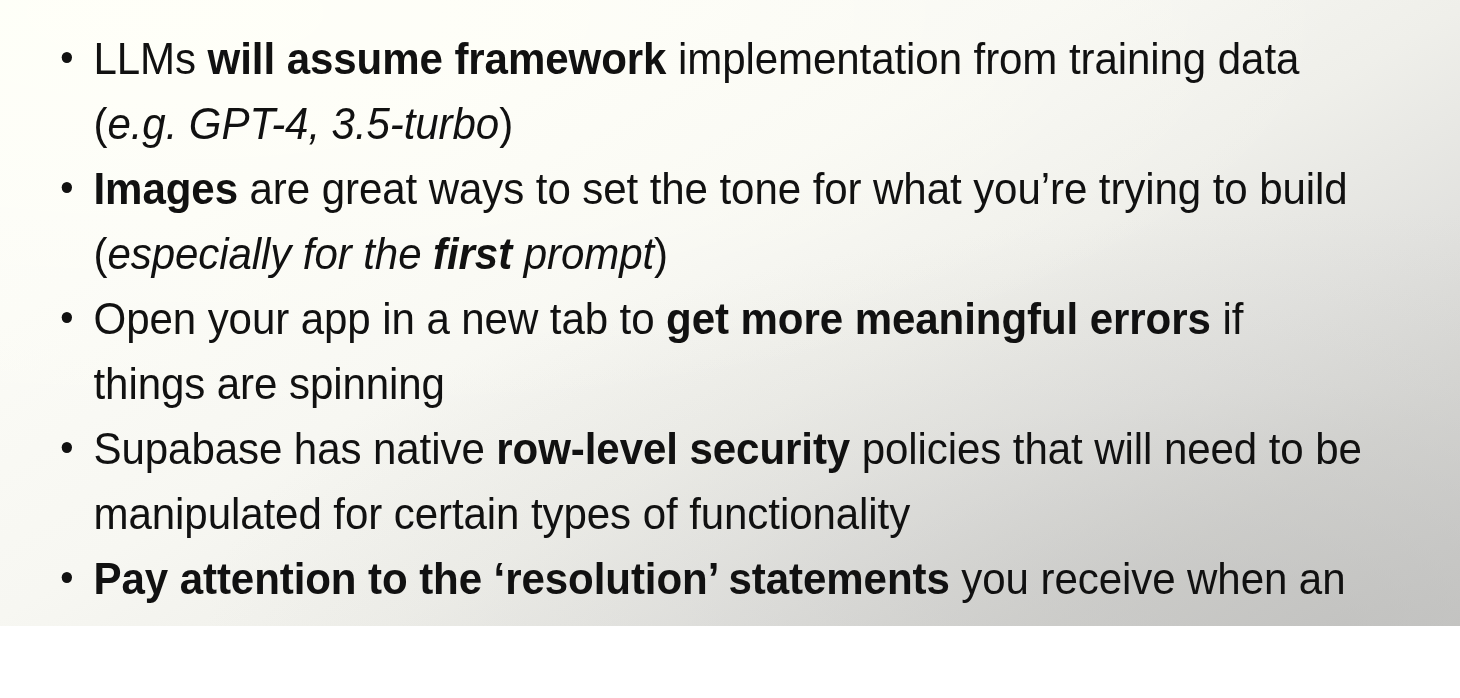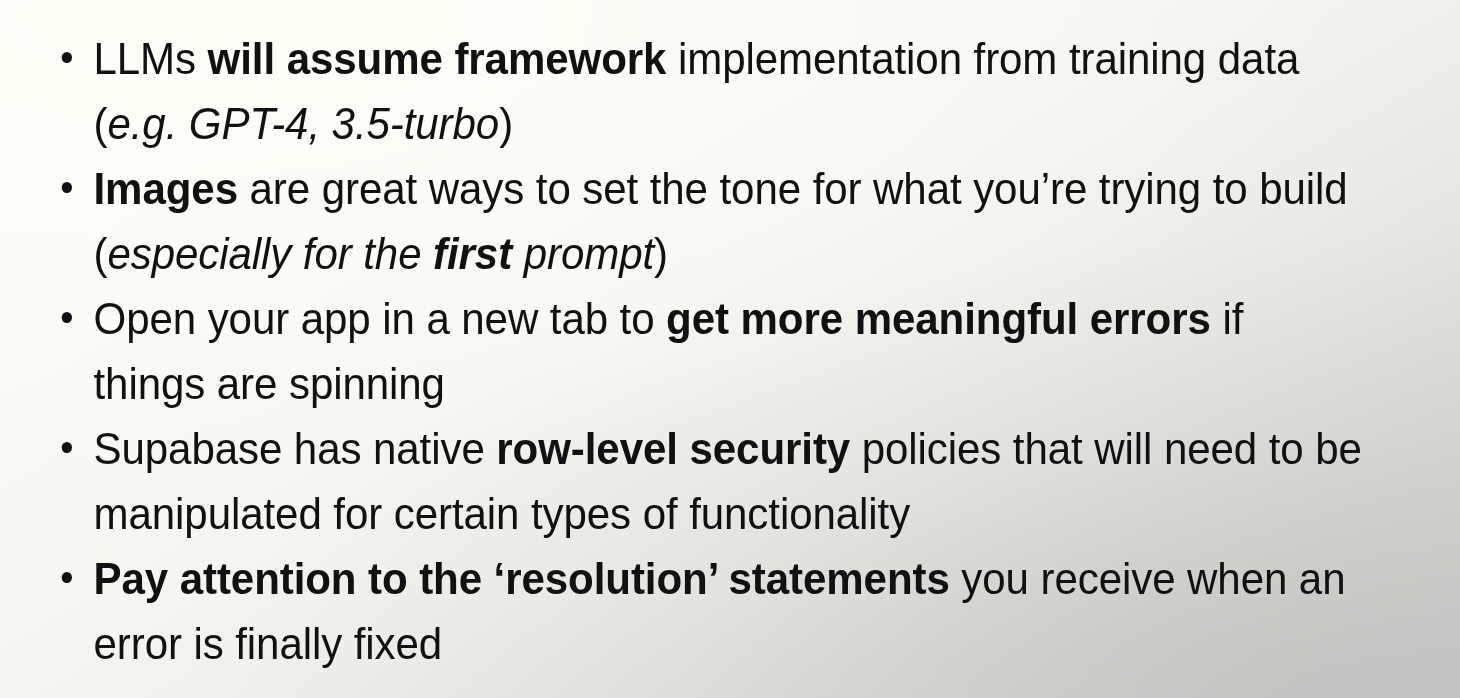--- a/index.html
+++ b/index.html
@@ -10,21 +10,21 @@
   body {
     width: 1460px;
     height: 698px;
     overflow: hidden;
     font-family: "Liberation Sans", "DejaVu Sans", sans-serif;
   }
 
   #slide {
     position: relative;
     width: 1460px;
-    height: 698px;
+    height: 626px;
     box-sizing: border-box;
     background:
       linear-gradient(150deg,
         #fcfdf8 0%,
         #fbfbf6 22%,
         #f7f7f2 42%,
         #efefea 58%,
         #e2e2df 72%,
         #d6d6d3 84%,
         #cfcfcd 94%,

